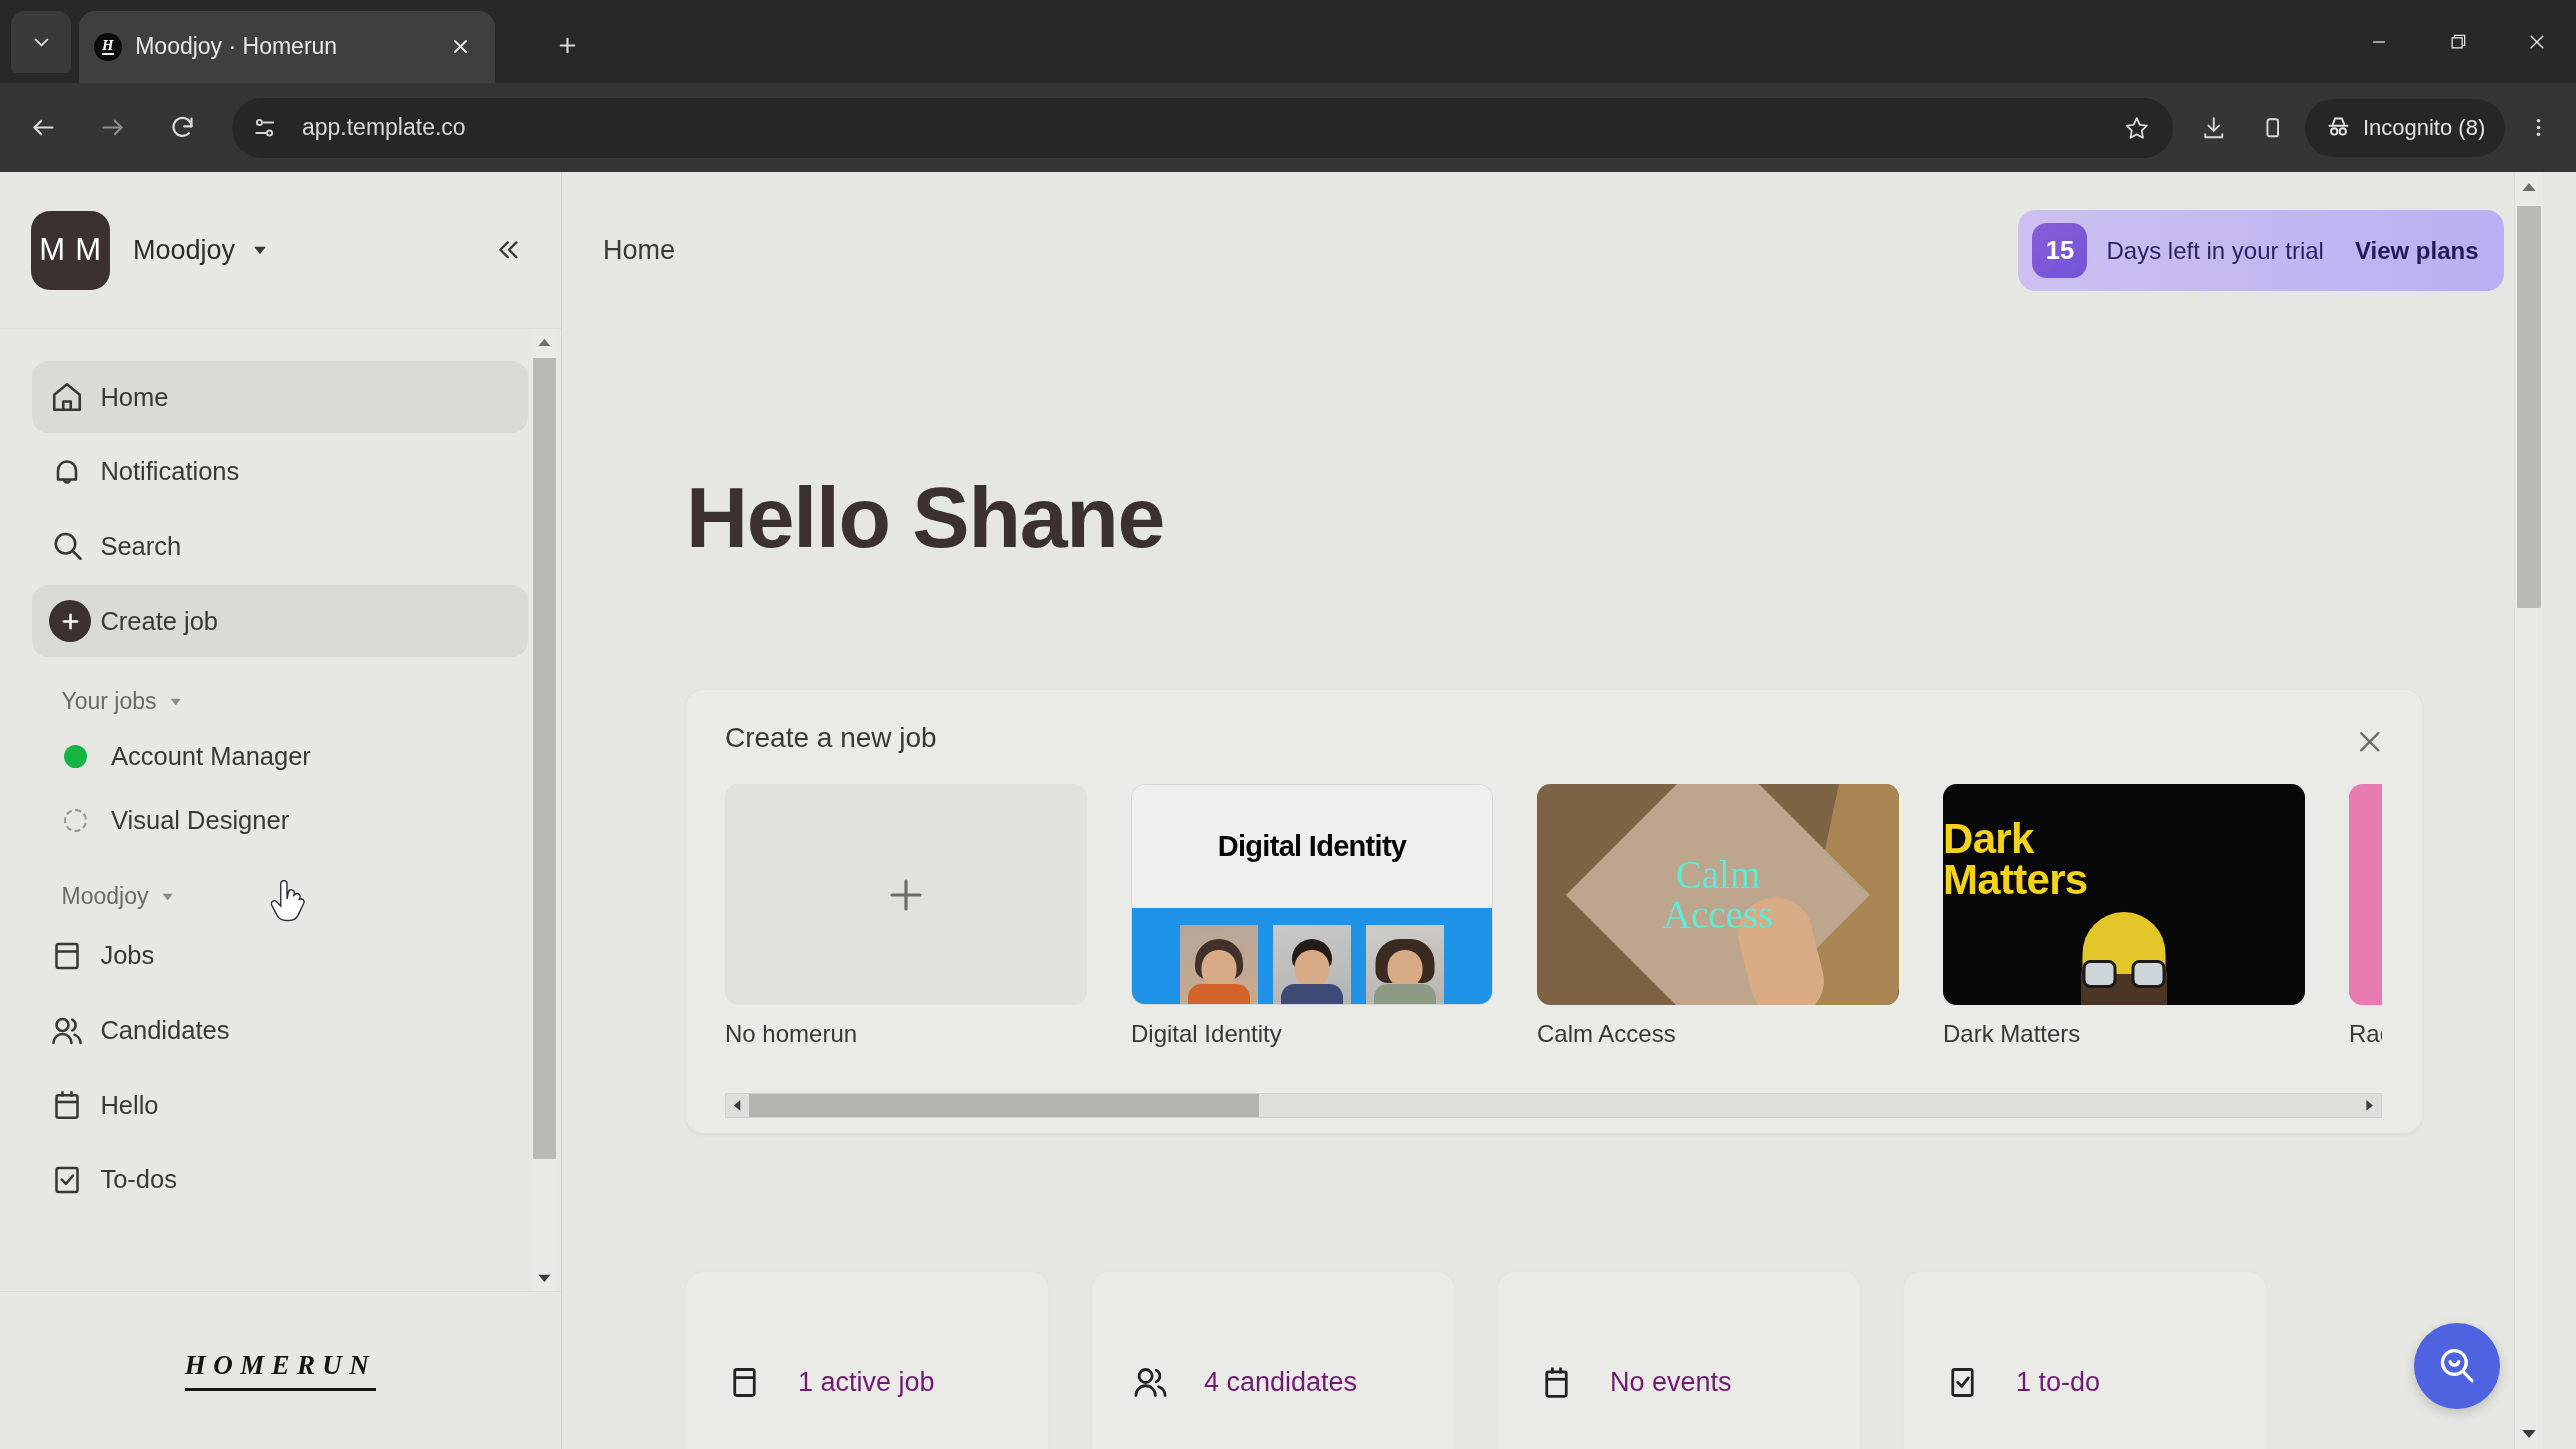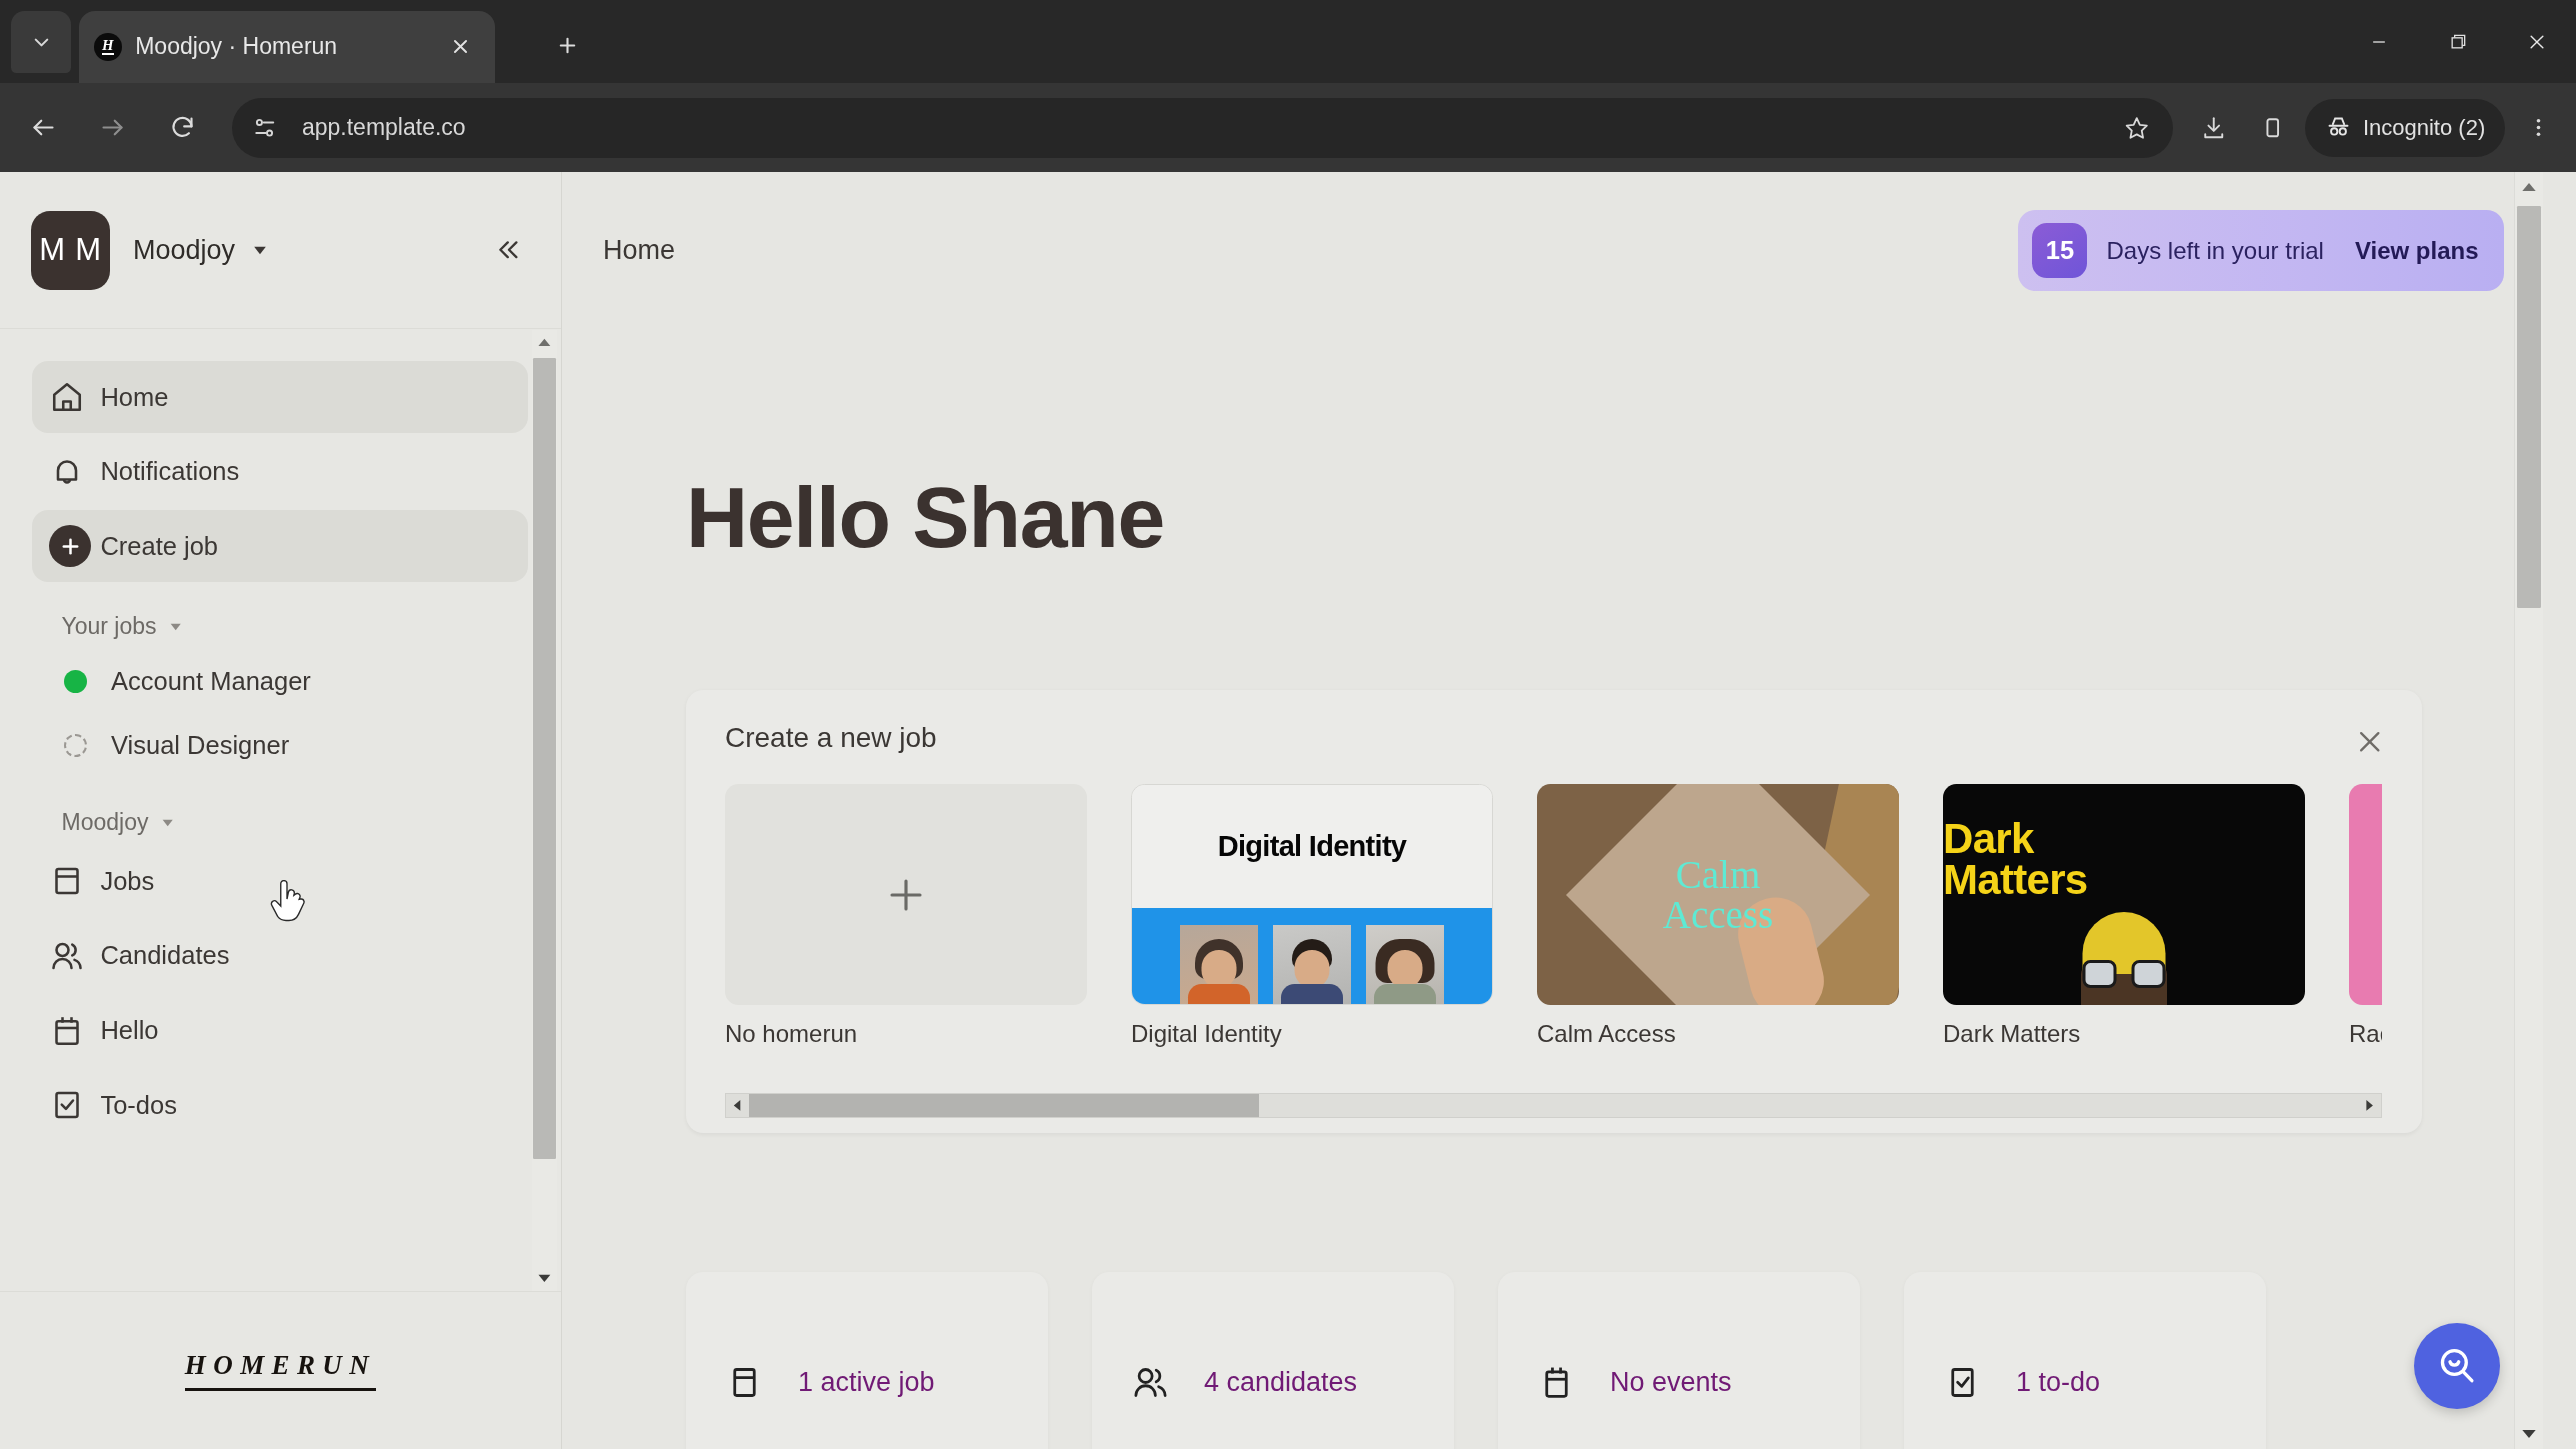--- a/index.html
+++ b/index.html
@@ -428,21 +428,21 @@
         </svg>
     </div>
 
     <div class="incognito-chip">
       <svg viewBox="0 0 24 24" fill="none" stroke="#e6e6e6" stroke-width="1.7" stroke-linecap="round">
           <path d="M7 9 L9 4 h6 l2 5"></path>
           <line x1="4" y1="10.5" x2="20" y2="10.5"></line>
           <circle cx="8.2" cy="15.5" r="2.8"></circle>
           <circle cx="15.8" cy="15.5" r="2.8"></circle>
         </svg>
-      <span>Incognito (2)</span>
+      <span>Incognito (8)</span>
     </div>
 
     <div class="menu-dots">
       <svg viewBox="0 0 24 24" fill="#dadada">
           <circle cx="12" cy="5" r="1.9"></circle>
           <circle cx="12" cy="12" r="1.9"></circle>
           <circle cx="12" cy="19" r="1.9"></circle>
         </svg>
     </div>
   </div>
@@ -485,20 +485,29 @@
           <div class="nav-item">
             <div class="nav-ic">
               <svg viewBox="0 0 24 24" fill="none" stroke="#3b3734" stroke-width="1.7" stroke-linejoin="round">
                   <path d="M6 17 V11 a6 6 0 0 1 12 0 v6 z"></path>
                   <path d="M10 17 a2 2 0 0 0 4 0"></path>
                 </svg>
             </div>
             <div class="nav-label">Notifications</div>
           </div>
 
+          <div class="nav-item">
+            <div class="nav-ic">
+              <svg viewBox="0 0 24 24" fill="none" stroke="#3b3734" stroke-width="1.7" stroke-linecap="round">
+                  <circle cx="11" cy="10.5" r="6.5"></circle>
+                  <line x1="16" y1="15.5" x2="21" y2="20.5"></line>
+                </svg>
+            </div>
+            <div class="nav-label">Search</div>
+          </div>
 
           <div class="nav-item active">
             <div class="nav-ic">
               <div class="plus-circle">
                 <svg viewBox="0 0 24 24" fill="none" stroke="#ffffff" stroke-width="2.6" stroke-linecap="round">
                     <line x1="12" y1="5" x2="12" y2="19"></line>
                     <line x1="5" y1="12" x2="19" y2="12"></line>
                   </svg>
               </div>
             </div>

